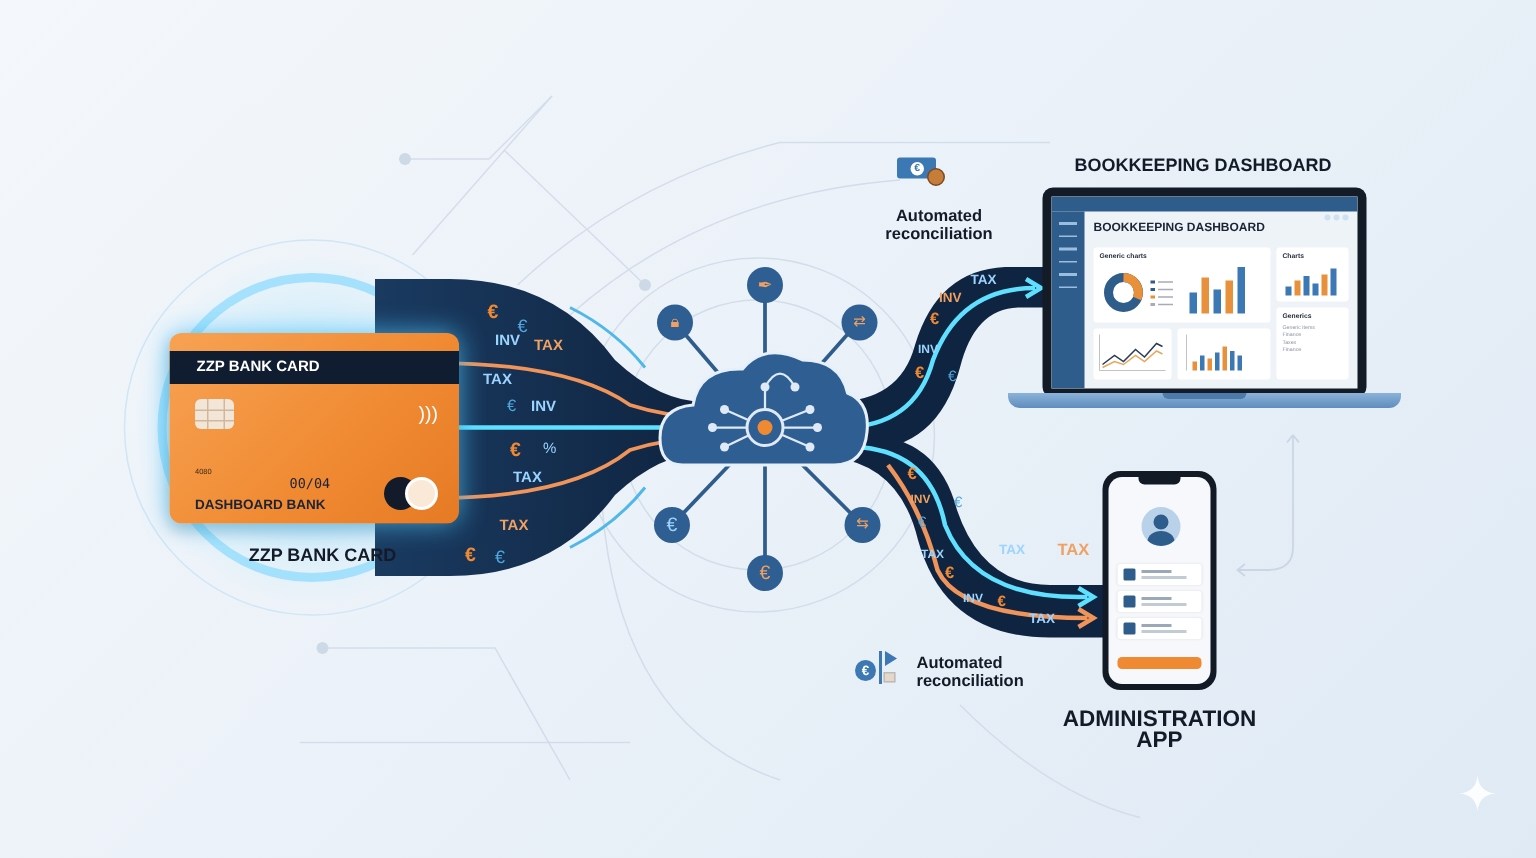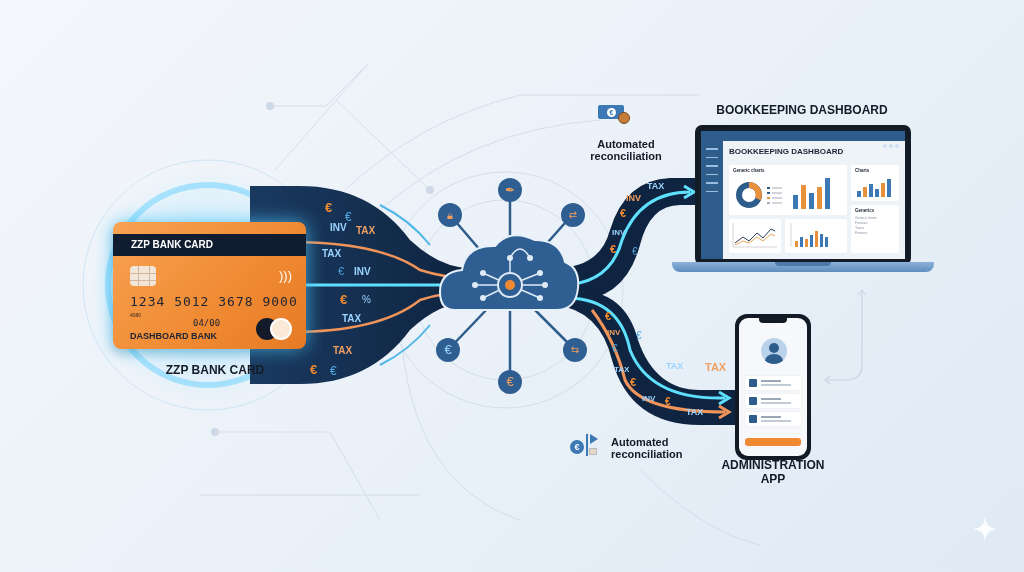--- a/index.html
+++ b/index.html
@@ -216,23 +216,22 @@
   <span class="abs" style="left:665px;top:396px;color:#f08a32;font-size:10px;font-weight:bold;">€</span>
   <span class="abs" style="left:666px;top:361px;color:#9ad4ff;font-size:9px;font-weight:bold;">TAX</span>
   <span class="abs" style="left:705px;top:361px;color:#f0a060;font-size:11px;font-weight:bold;">TAX</span>
   <span class="abs" style="left:686px;top:407px;color:#9ad4ff;font-size:9px;font-weight:bold;">TAX</span>
 </div>
 
 <div class="card">
   <div class="card-stripe">ZZP BANK CARD</div>
   <div class="card-chip"></div>
   <div class="card-contactless">)))</div>
-  <div class="card-number">1234 5012 3678 9000</div>
   <div class="card-small">4080</div>
-  <div class="card-expiry">04/00</div>
+  <div class="card-expiry">00/04</div>
   <div class="card-bank">DASHBOARD BANK</div>
   <div class="card-logo">
       <span class="l"></span>
       <span class="r"></span>
     </div>
 </div>
 <div class="label-strong" style="left:150px;top:363px;width:130px;font-size:12px;">ZZP BANK CARD</div>
 
 <div>
   <div class="abs" style="left:438px;top:203px;width:24px;height:24px;border-radius:50%;background:#2f5f92;color:#f0a060;font-size:11px;text-align:center;line-height:24px;">🔒︎</div>
@@ -361,21 +360,21 @@
         <span class="ln2"></span>
       </div>
     <div class="phone-row" style="top:94px;">
         <span class="sq"></span>
         <span class="ln1"></span>
         <span class="ln2"></span>
       </div>
     <div class="phone-btn"></div>
   </div>
 </div>
-<div class="label-strong" style="left:700px;top:458px;width:146px;font-size:12px;line-height:14px;">
+<div class="label-strong" style="left:700px;top:473px;width:146px;font-size:15px;line-height:14px;">
   <div>ADMINISTRATION</div>
   <div>APP</div>
 </div>
 
 <svg class="abs" style="left:820px;top:285px;" width="50" height="115">
   <path d="M42 5 L42 80 Q42 95 25 95 L5 95" stroke="#c9d6e4" stroke-width="1.2" fill="none"></path>
   <path d="M10 91 L5 95 L10 99" stroke="#c9d6e4" stroke-width="1.2" fill="none"></path>
   <path d="M42 5 L38 10 M42 5 L46 10" stroke="#c9d6e4" stroke-width="1.2" fill="none"></path>
 </svg>
 

